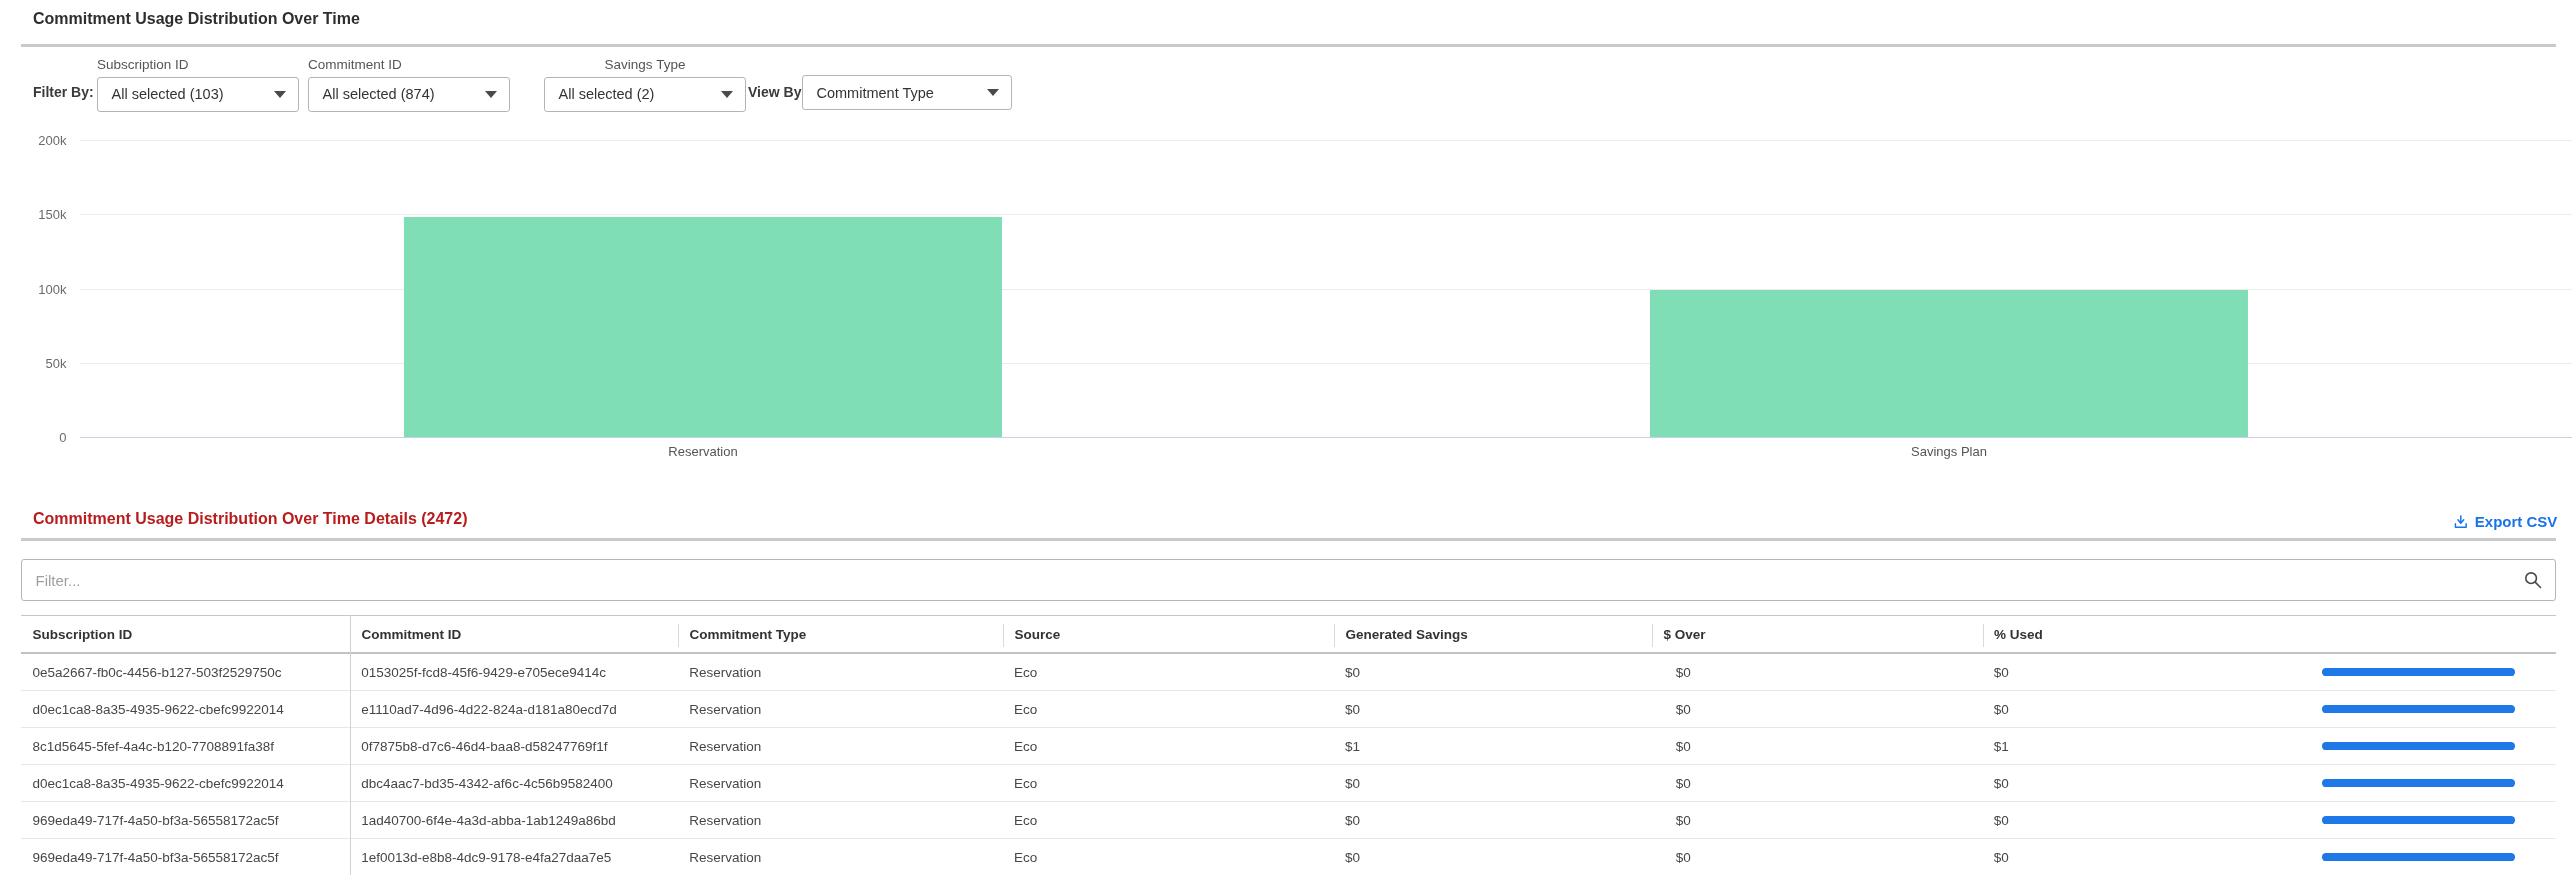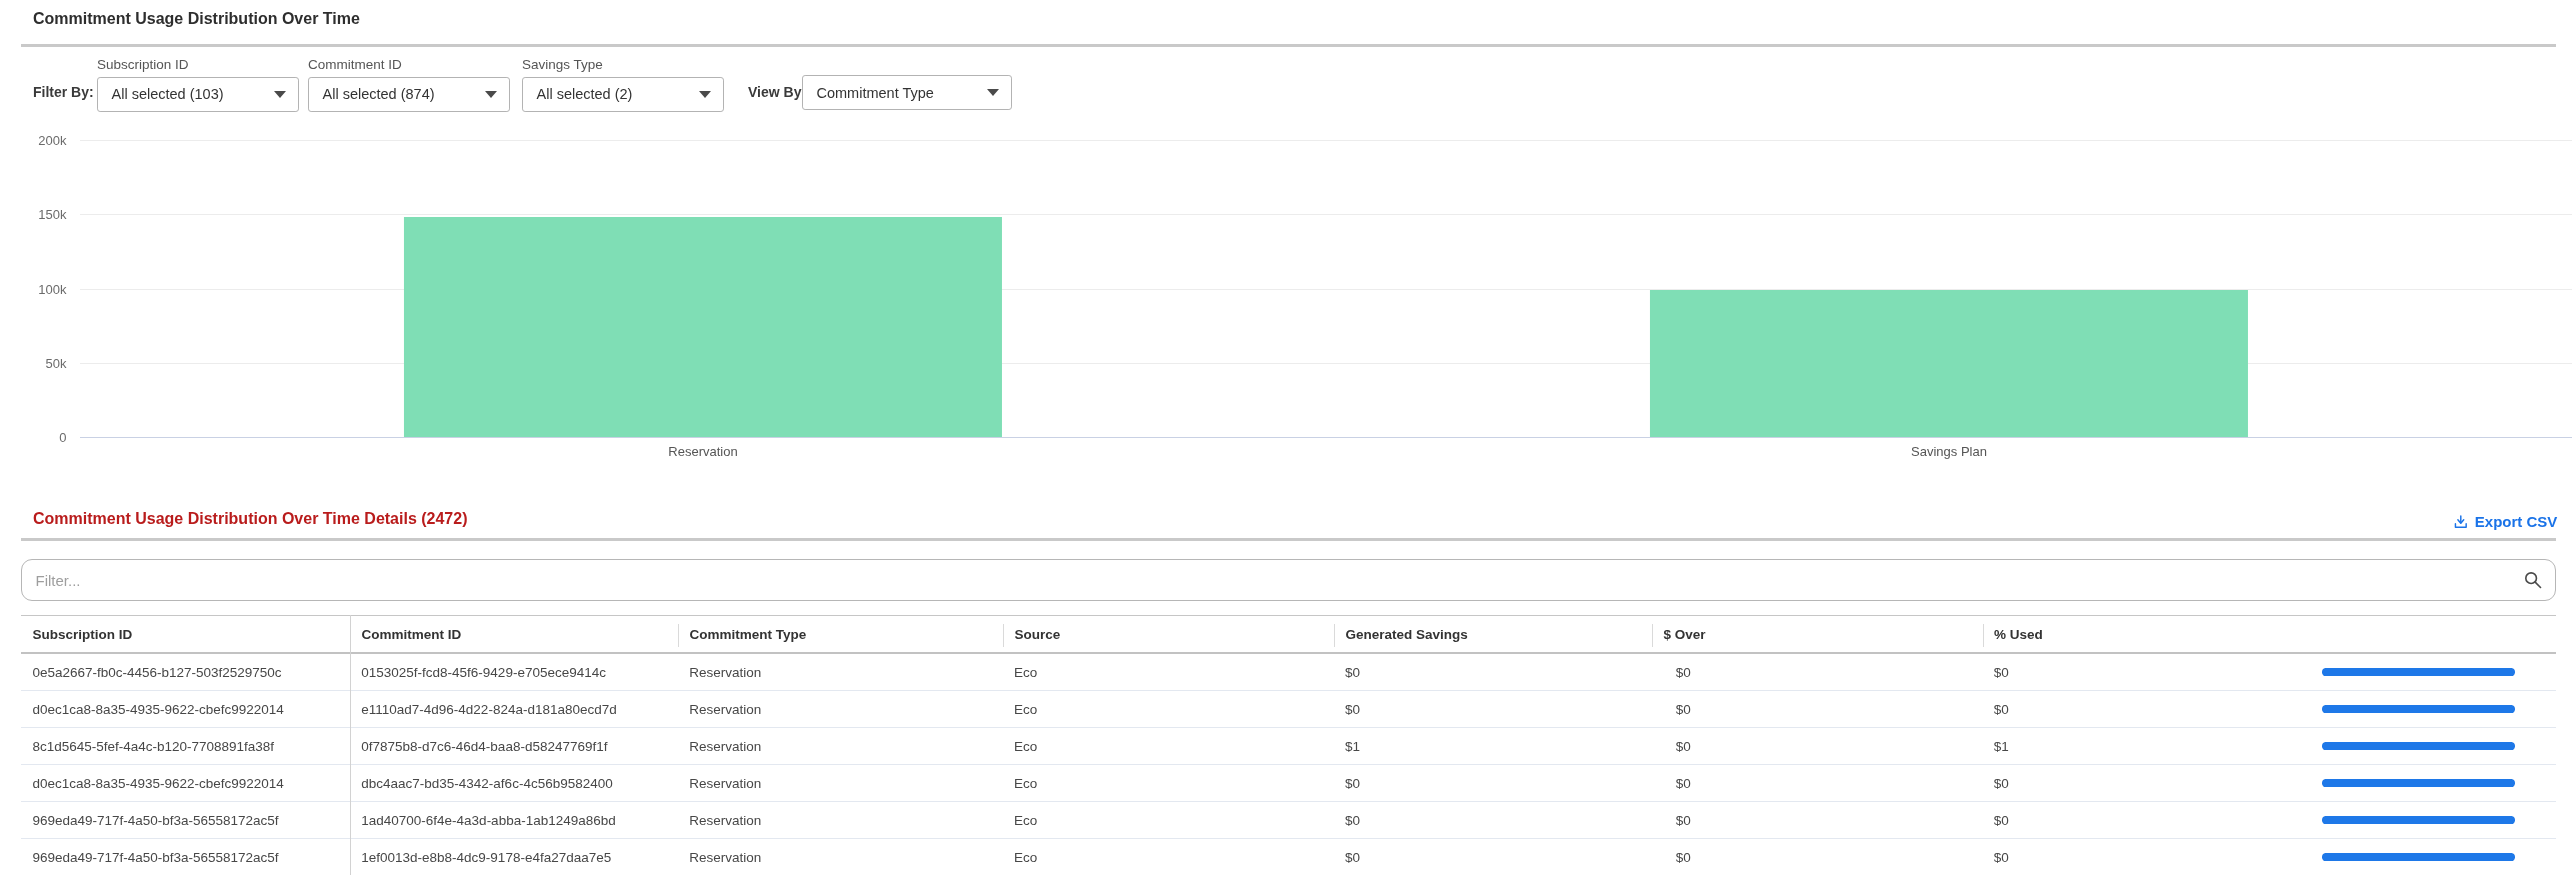--- a/index.html
+++ b/index.html
@@ -33,21 +33,21 @@
          font-size:13px;color:#555;}
 
   
   .details-title{position:absolute;left:33px;top:510px;font-size:16px;font-weight:bold;color:#b91c1c;white-space:nowrap;}
   .export{position:absolute;right:18.7px;top:513px;display:flex;align-items:center;gap:6.2px;
           color:var(--accent,#1a73e8);font-size:15px;font-weight:bold;cursor:pointer;text-decoration:none;white-space:nowrap;}
   .export svg{display:block;}
 
   
   .searchwrap{position:absolute;left:21px;right:20px;top:559px;height:42px;}
-  .searchwrap input{width:100%;height:100%;box-sizing:border-box;border:1px solid #b6b6b6;border-radius:11px;
+  .searchwrap input{width:100%;height:100%;box-sizing:border-box;border:1px solid #b6b6b6;border-radius:3px;
           padding:0 42px 0 13.5px;font-size:15px;color:#333;font-family:inherit;outline:none;}
   .searchwrap input::placeholder{color:#9e9e9e;}
   .search-icon{position:absolute;right:13.5px;top:50%;transform:translateY(-50%);}
 
   
   .table{position:absolute;left:21px;top:615px;width:2535px;height:261px;overflow:hidden;}
   .thead{display:flex;align-items:center;height:39px;box-sizing:border-box;position:relative;
          border-top:1.6px solid #c6c6c6;border-bottom:2.1px solid #c2c2c2;}
   .th{box-sizing:border-box;padding-left:11.4px;font-size:13.5px;font-weight:bold;color:#333;
       position:relative;height:100%;display:flex;align-items:center;white-space:nowrap;}
@@ -75,21 +75,21 @@
           <div class="dd-box">
             <span class="dd-value">All selected (103)</span>
             <span class="caret"></span>
           </div>
         </div><div class="dd-group" style="left:308px;width:202px;">
           <div class="dd-label">Commitment ID</div>
           <div class="dd-box">
             <span class="dd-value">All selected (874)</span>
             <span class="caret"></span>
           </div>
-        </div><div class="dd-group" style="left:522px;width:202px;">
+        </div><div class="dd-group" style="left:544px;width:202px;text-align:center;">
           <div class="dd-label">Savings Type</div>
           <div class="dd-box">
             <span class="dd-value">All selected (2)</span>
             <span class="caret"></span>
           </div>
         </div></span>
     <span class="flabel" style="left:748px;">View By:</span>
     <div class="dd-group" style="left:802px;top:75px;width:210px;">
       <div class="dd-box">
         <span class="dd-value">Commitment Type</span>

